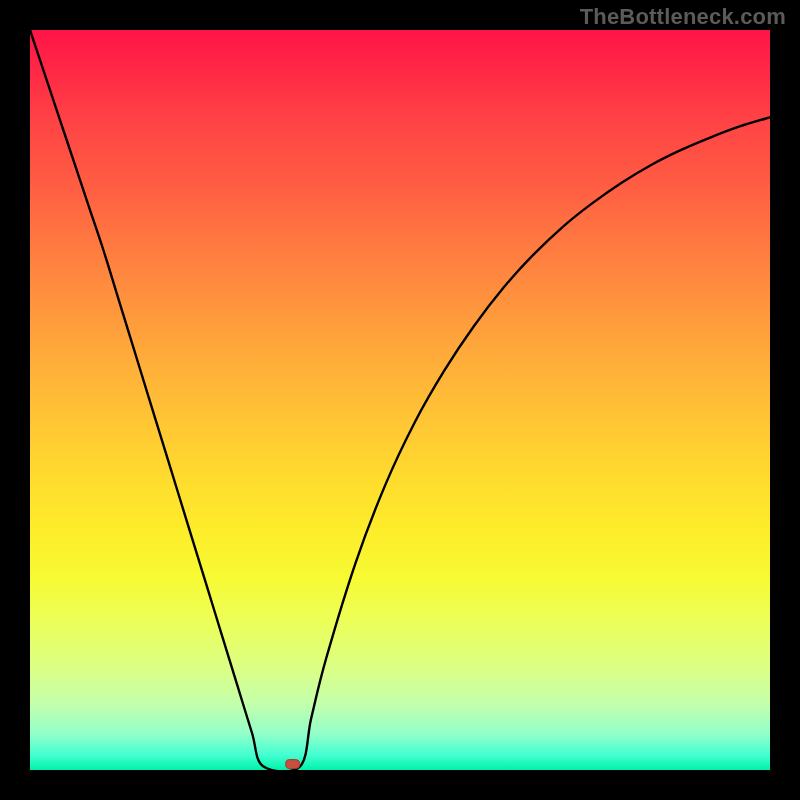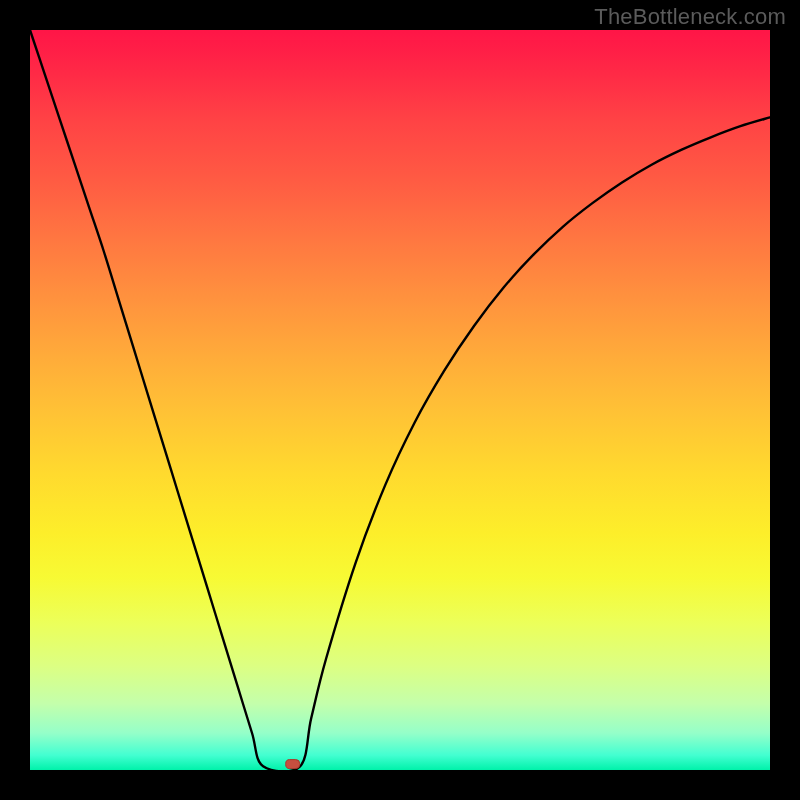--- a/index.html
+++ b/index.html
@@ -9,21 +9,21 @@
     width: 800px;
     height: 800px;
     background: #000;
   }
   .watermark {
     position: absolute;
     top: 4px;
     right: 14px;
     font-family: Arial, Helvetica, sans-serif;
     font-size: 22px;
-    font-weight: 400;
+    font-weight: 700;
     color: #5b5b5b;
     letter-spacing: 0.2px;
     z-index: 5;
   }
   .plot {
     position: absolute;
     left: 30px;
     top: 30px;
     width: 740px;
     height: 740px;

